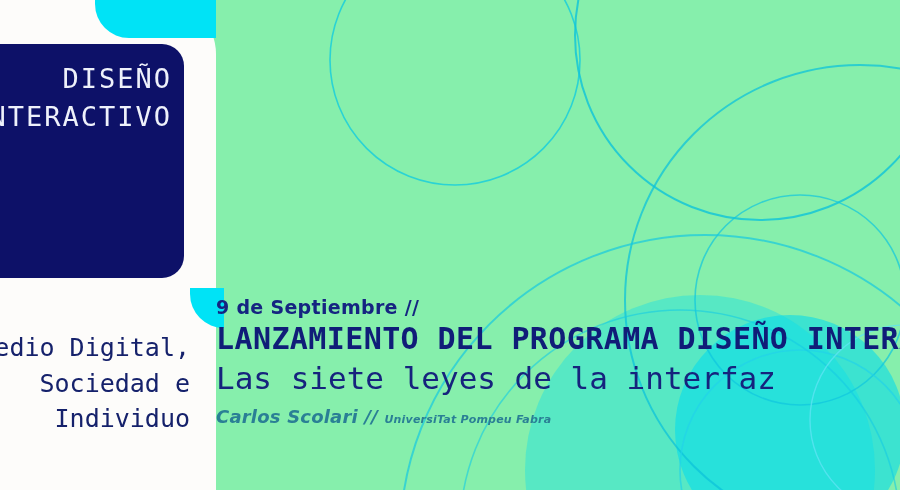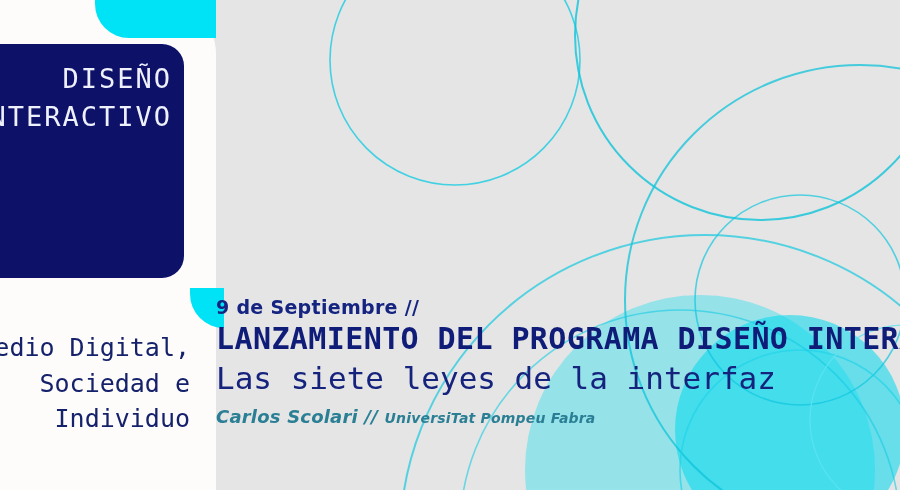--- a/index.html
+++ b/index.html
@@ -9,21 +9,21 @@
   }
   body {
     font-family: "DejaVu Sans", sans-serif;
   }
 
   #poster {
     position: relative;
     width: 900px;
     height: 490px;
     overflow: hidden;
-    background: #e5e5e5;
+    background: #86efac;
   }
 
   
   .bg-circles {
     position: absolute;
     inset: 0;
     width: 900px;
     height: 490px;
     pointer-events: none;
   }
@@ -155,21 +155,21 @@
   .event-speaker {
     color: #2a7f95;
     font-family: "DejaVu Sans", sans-serif;
     font-style: italic;
     font-size: 18px;
     font-weight: bold;
     letter-spacing: 0.2px;
     white-space: nowrap;
     margin-top: 7px;
   }
-  .event-speaker .affil { font-size: 14px; }
+  .event-speaker .affil { font-size: 11px; }
 </style>
 </head>
 <body>
 
 <div id="poster">
 
   <svg class="bg-circles" viewBox="0 0 900 490">
     <defs>
       <clipPath id="posterClip">
           <rect x="0" y="0" width="900" height="490"></rect>

